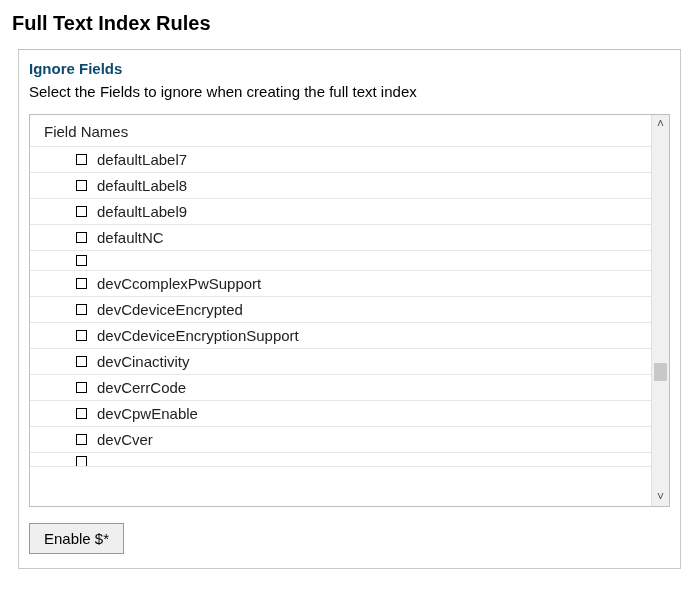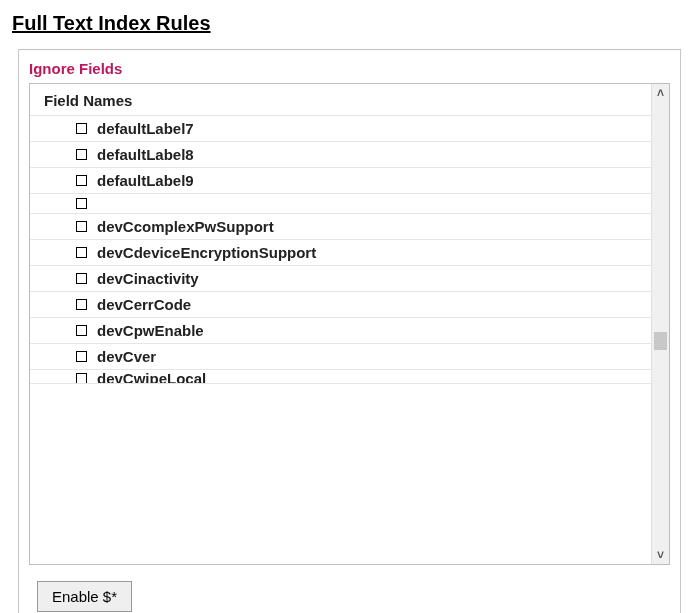--- a/index.html
+++ b/index.html
@@ -9,45 +9,43 @@
     font-family: "Segoe UI", Arial, sans-serif;
     font-size: 14px;
     color: #000;
     background: #fff;
     width: 693px;
   }
   .page-title {
     font-size: 20px;
     font-weight: 700;
     margin: 4px 0 14px 2px;
-    text-decoration: underline;
   }
   .panel {
     border: 1px solid #c8c8c8;
     border-top: 1px solid #bfbfbf;
     padding: 8px 10px 14px 10px;
     margin-left: 8px;
     margin-right: 2px;
   }
   .subheading {
-    color: #be185d;
+    color: #0c4a6e;
     font-weight: 600;
     font-size: 15px;
     margin: 2px 0 6px 0;
   }
   .instruction {
     font-size: 15px;
     margin: 0 0 14px 0;
   }
   .list-container {
     border: 1px solid #bdbdbd;
     position: relative;
-    height: 482px;
+    height: 393px;
     display: flex;
-    font-weight: bold;
   }
   .list-body {
     flex: 1 1 auto;
     overflow: hidden;
     padding: 0;
   }
   .header-row {
     padding: 8px 10px 6px 14px;
     font-size: 15px;
     color: #222;
@@ -102,61 +100,70 @@
   .sb-down { bottom: 0; }
   .sb-thumb {
     position: absolute;
     left: 2px; right: 2px;
     top: 248px;
     height: 18px;
     background: #c8c8c8;
   }
   .enable-btn {
     margin-top: 16px;
-    margin-left: 8px;
+    margin-left: 0;
     border: 1px solid #999;
     background: #efefef;
     padding: 6px 14px;
     font-family: inherit;
     font-size: 15px;
     cursor: pointer;
   }
 </style>
 </head>
 <body>
 
 <h1 class="page-title">Full Text Index Rules</h1>
 
 <div class="panel">
 
   <div class="subheading">Ignore Fields</div>
 
+  <div class="instruction">Select the Fields to ignore when creating the full text index</div>
 
   <div class="list-container">
     <div class="list-body">
       <div class="header-row">Field Names</div>
       <div class="rows">
         <div class="row">
           <span class="cb"></span>
           <span class="row-label">defaultLabel7</span>
         </div>
         <div class="row">
           <span class="cb"></span>
           <span class="row-label">defaultLabel8</span>
         </div>
         <div class="row">
           <span class="cb"></span>
           <span class="row-label">defaultLabel9</span>
         </div>
         <div class="row">
           <span class="cb"></span>
+          <span class="row-label">defaultNC</span>
+        </div>
+        <div class="row">
+          <span class="cb"></span>
         </div>
         <div class="row">
           <span class="cb"></span>
           <span class="row-label">devCcomplexPwSupport</span>
+        </div>
+        <div class="row">
+          <span class="cb"></span>
+          <span class="row-label">devCdeviceEncrypted</span>
         </div>
         <div class="row">
           <span class="cb"></span>
           <span class="row-label">devCdeviceEncryptionSupport</span>
         </div>
         <div class="row">
           <span class="cb"></span>
           <span class="row-label">devCinactivity</span>
         </div>
         <div class="row">
@@ -166,21 +173,20 @@
         <div class="row">
           <span class="cb"></span>
           <span class="row-label">devCpwEnable</span>
         </div>
         <div class="row">
           <span class="cb"></span>
           <span class="row-label">devCver</span>
         </div>
         <div class="row row-cut">
           <span class="cb"></span>
-          <span class="row-label">devCwipeLocal</span>
         </div>
       </div>
     </div>
     <div class="scrollbar">
       <div class="sb-arrow sb-up">˄</div>
       <div class="sb-thumb"></div>
       <div class="sb-arrow sb-down">˅</div>
     </div>
   </div>
 

